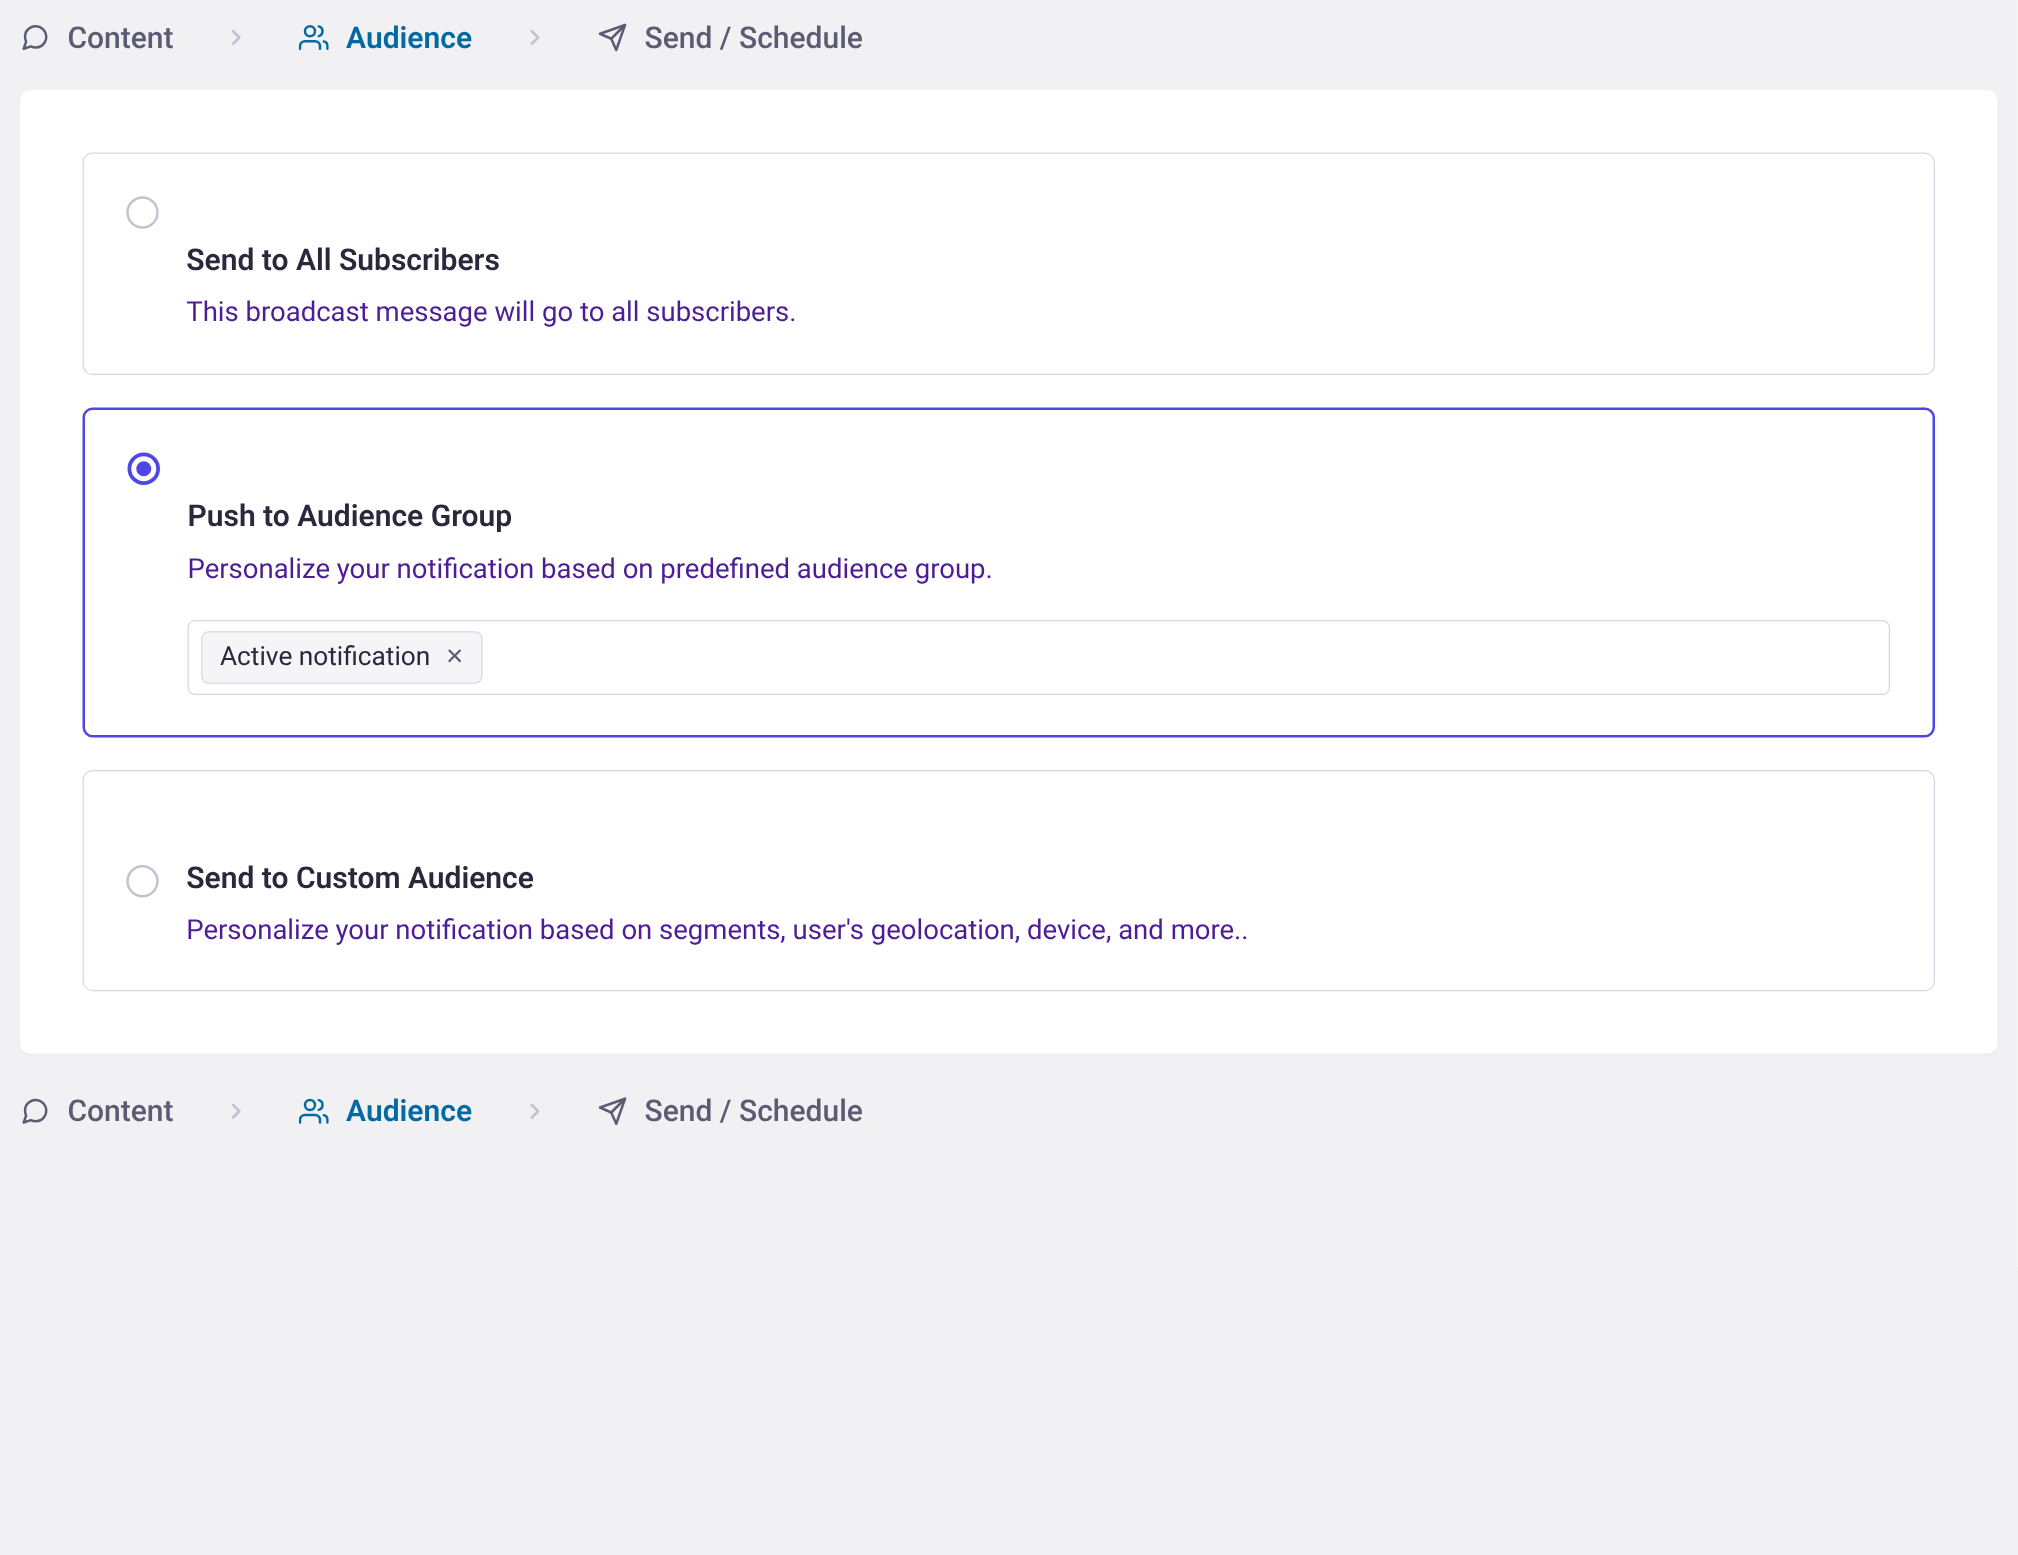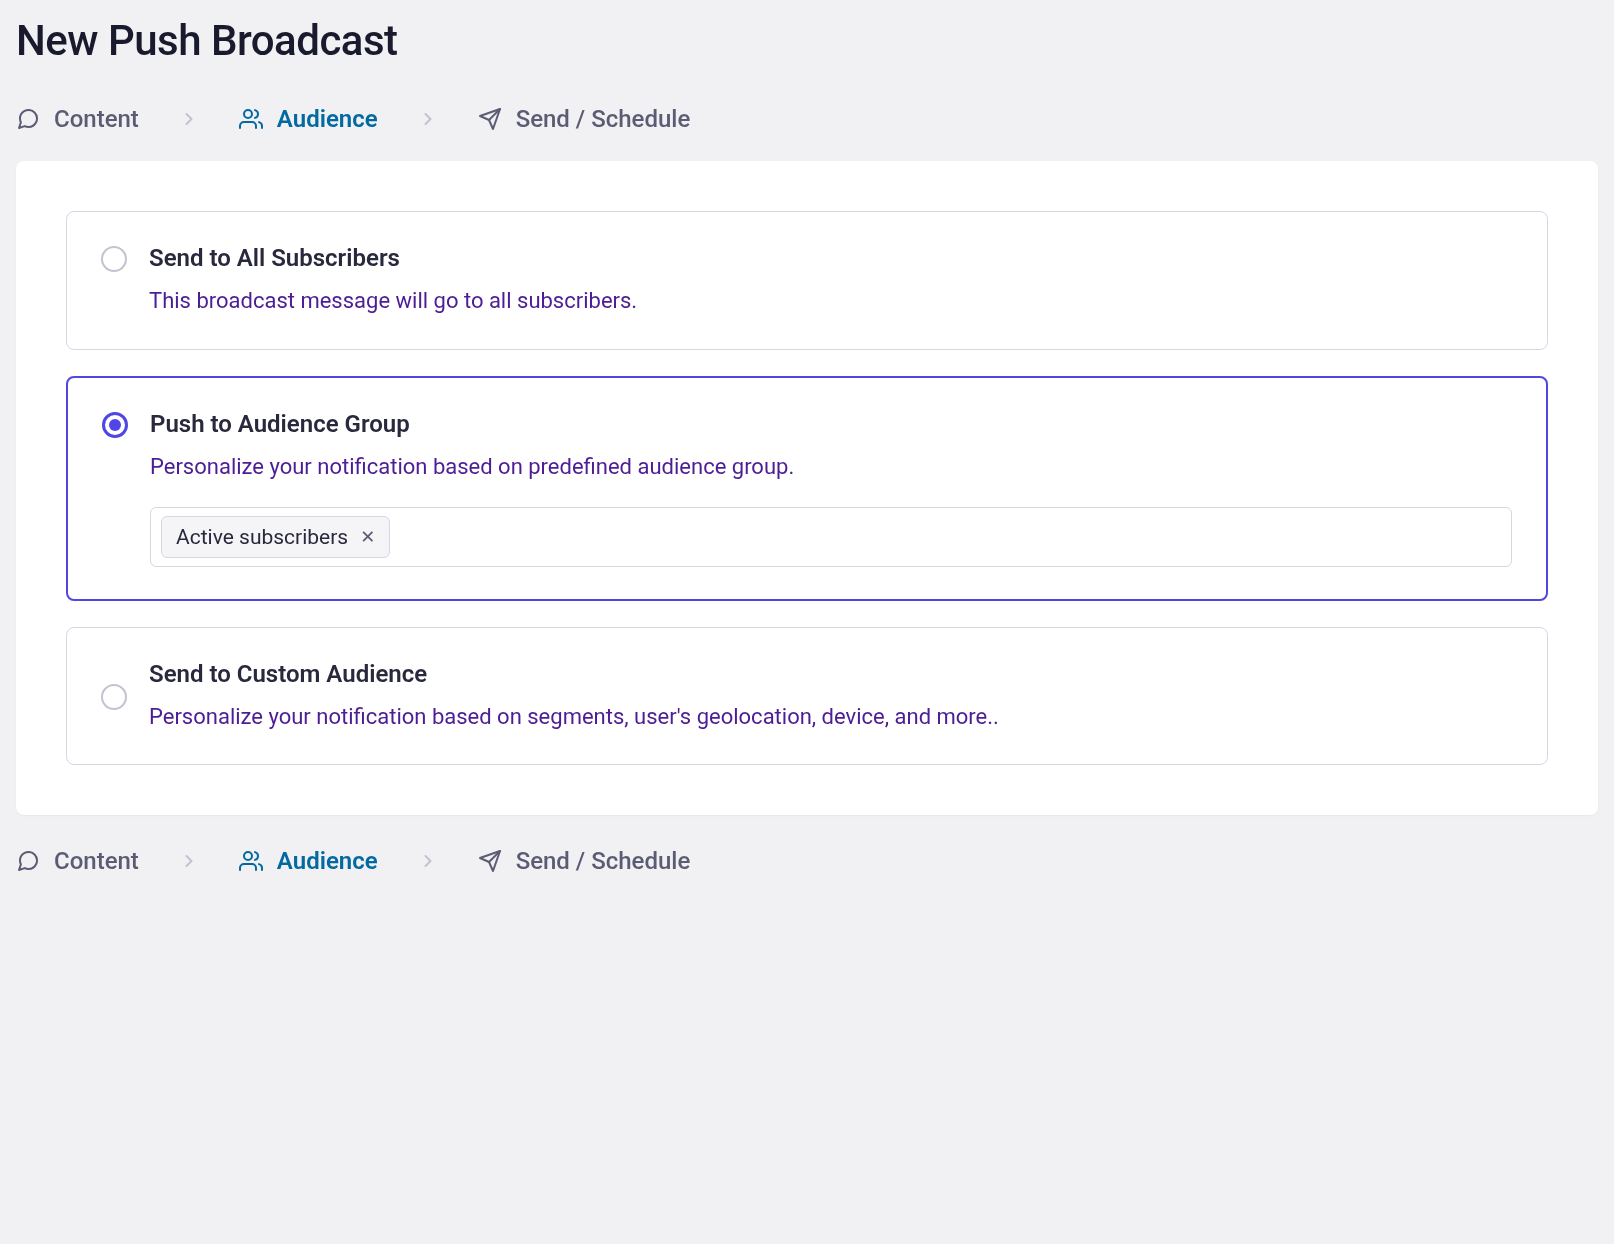--- a/index.html
+++ b/index.html
@@ -86,21 +86,21 @@
   .radio.checked {
     border: 3px solid #4f46e5;
   }
   .radio.checked::after {
     content: "";
     width: 12px;
     height: 12px;
     border-radius: 50%;
     background: #4f46e5;
   }
-  .option-body { flex: 1; }
+  .option-body { flex: 1; margin-top: 39px; }
   .option-title {
     font-size: 24px;
     font-weight: 600;
     color: #29293d;
     margin-bottom: 14px;
   }
   .option-desc {
     font-size: 22px;
     color: #4c1d95;
     line-height: 1.4;
@@ -135,21 +135,20 @@
   }
   .breadcrumb.bottom {
     margin-top: 32px;
     margin-bottom: 0;
   }
 </style>
 </head>
 <body>
 
 <div class="page">
-  <h1 class="page-title">New Push Broadcast</h1>
 
   <nav class="breadcrumb">
     <div class="breadcrumb-item">
       <span class="breadcrumb-icon">
         <svg viewBox="0 0 24 24" fill="none" stroke="currentColor" stroke-width="2" stroke-linecap="round" stroke-linejoin="round">
             <path d="M21 11.5a8.38 8.38 0 0 1-.9 3.8 8.5 8.5 0 0 1-7.6 4.7 8.38 8.38 0 0 1-3.8-.9L3 21l1.9-5.7a8.38 8.38 0 0 1-.9-3.8 8.5 8.5 0 0 1 4.7-7.6 8.38 8.38 0 0 1 3.8-.9h.5a8.48 8.48 0 0 1 8 8v.5z"></path>
           </svg>
       </span>
       <span>Content</span>
     </div>
@@ -195,21 +194,21 @@
       </div>
     </div>
 
     <div class="option selected">
       <span class="radio checked"></span>
       <div class="option-body">
         <div class="option-title">Push to Audience Group</div>
         <div class="option-desc">Personalize your notification based on predefined audience group.</div>
         <div class="tag-input">
           <span class="tag">
-            <span>Active subscribers</span>
+            <span>Active notification</span>
             <span class="tag-remove">✕</span>
           </span>
         </div>
       </div>
     </div>
 
     <div class="option">
       <span class="radio"></span>
       <div class="option-body">
         <div class="option-title">Send to Custom Audience</div>

